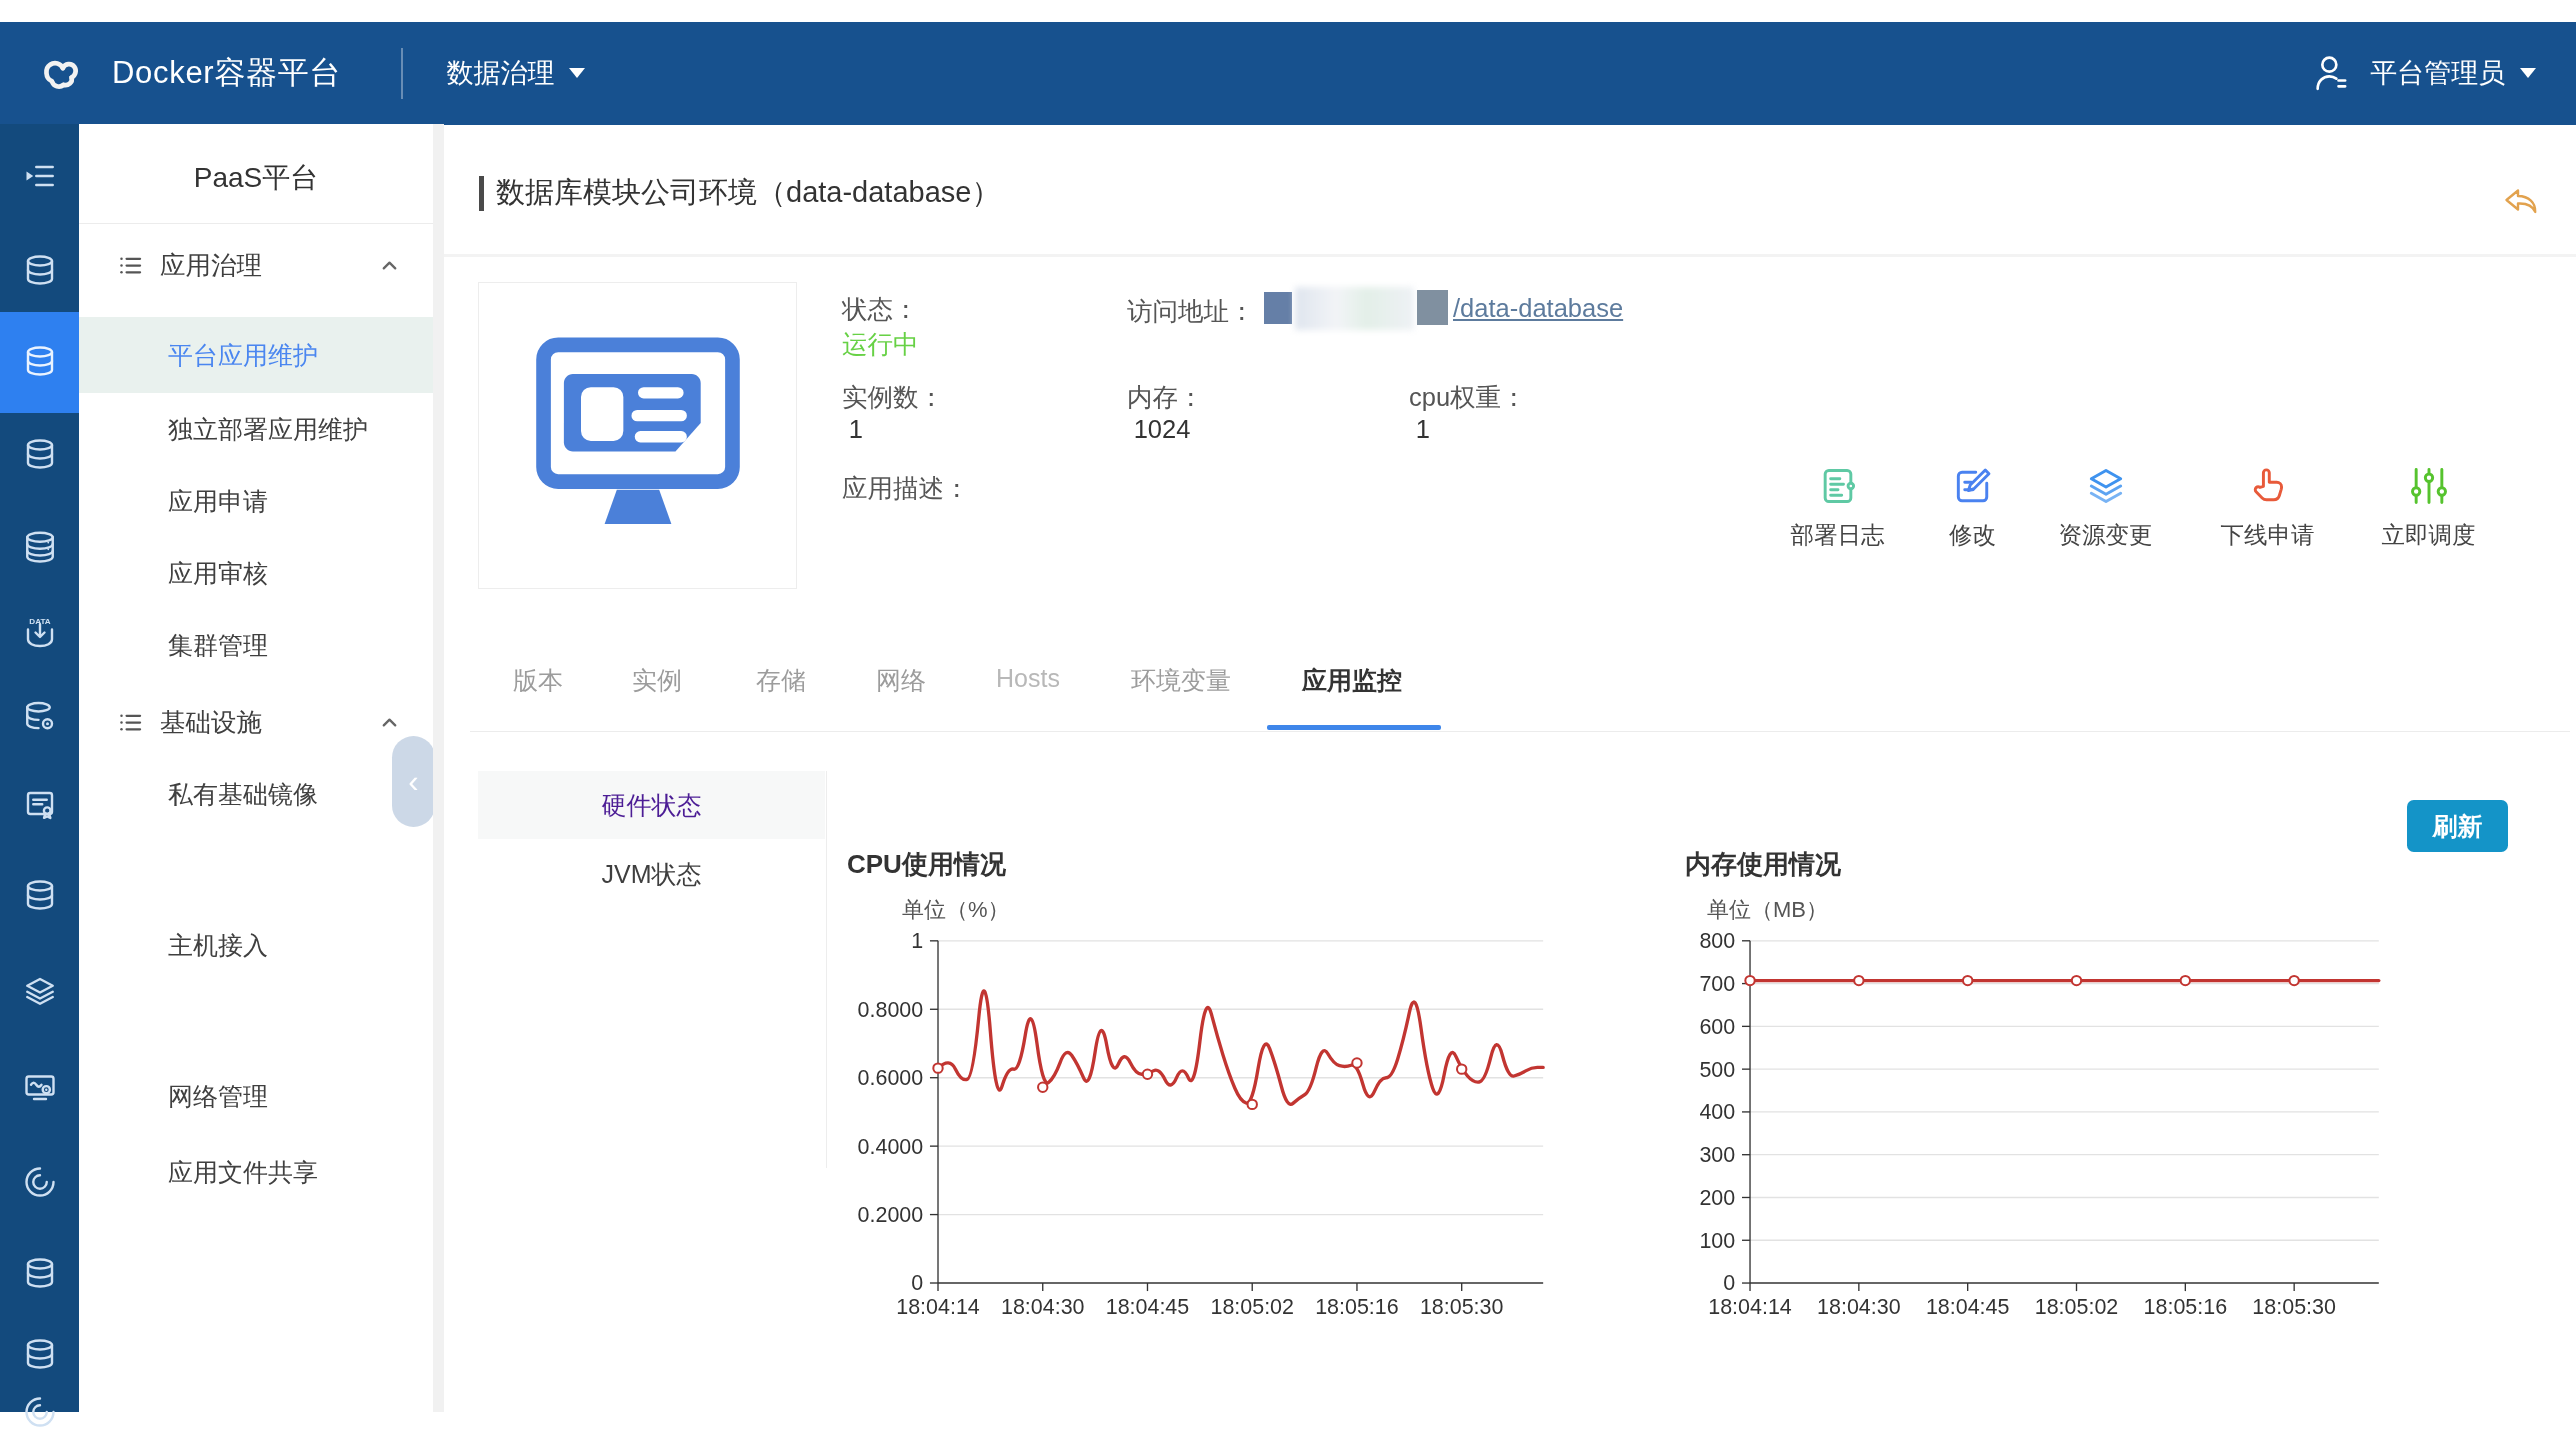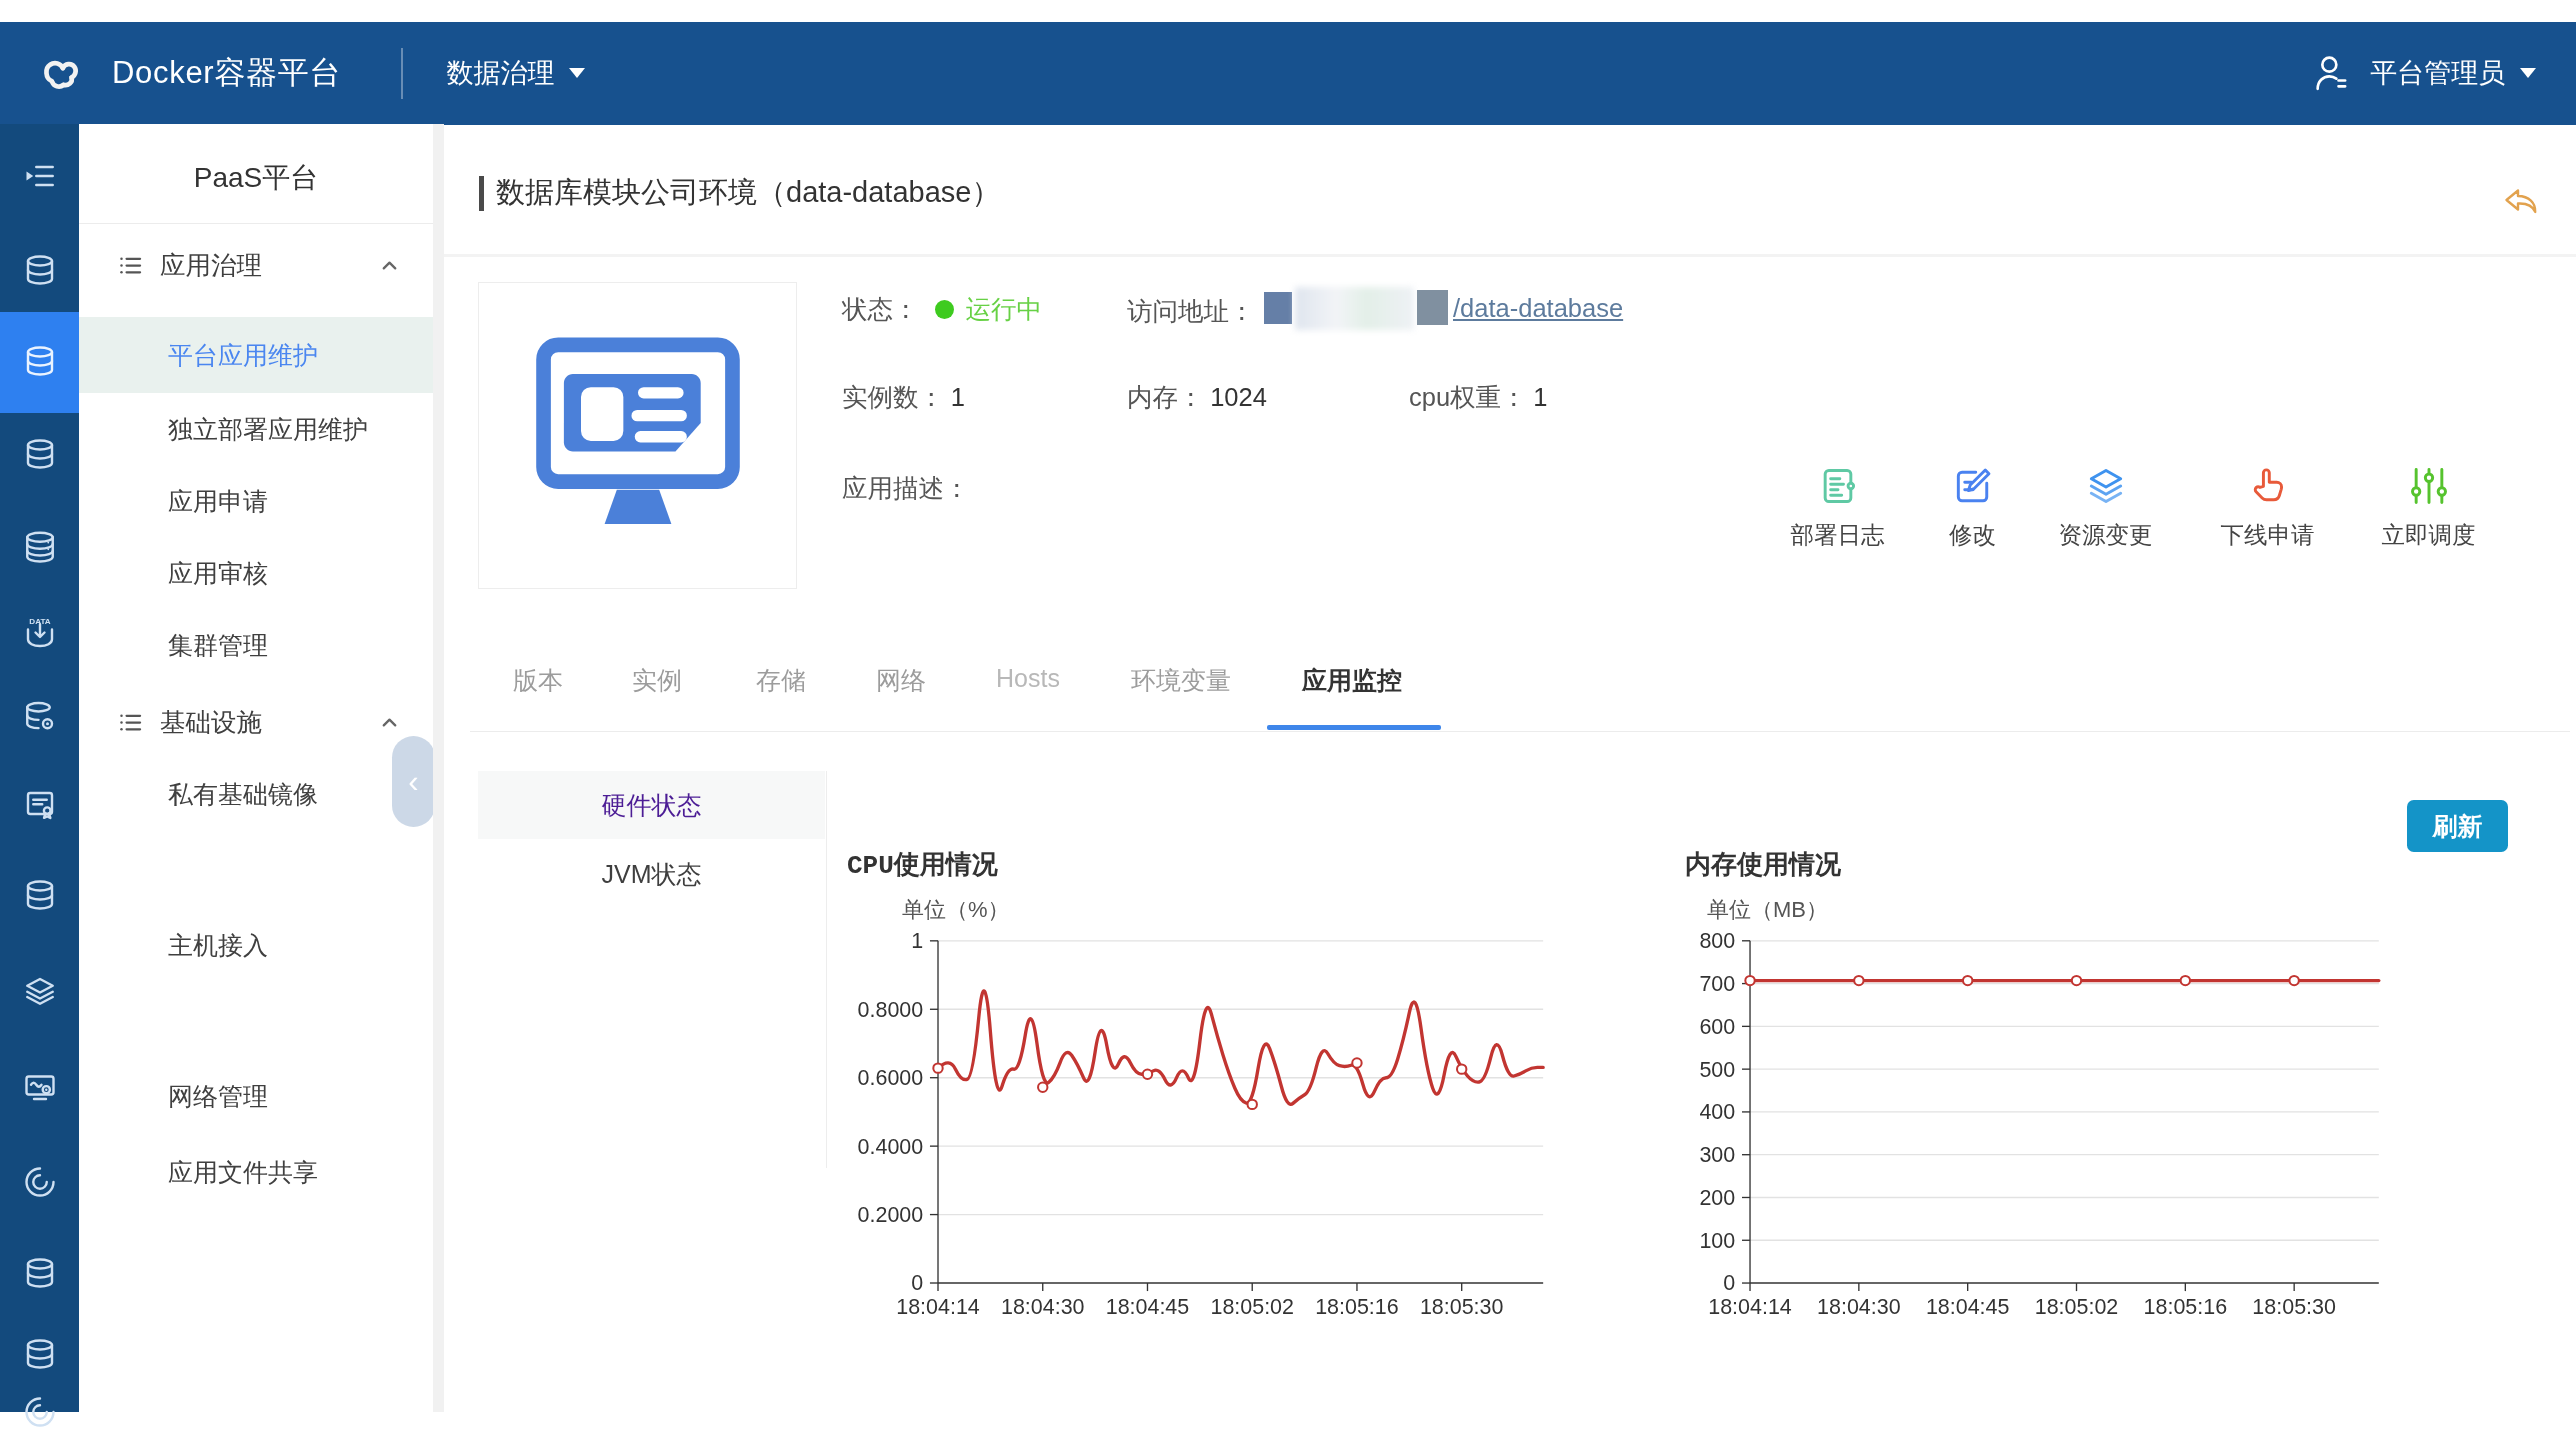--- a/index.html
+++ b/index.html
@@ -48,21 +48,21 @@
   .return-ic{left:2497px;top:176px;width:48px;height:48px;cursor:pointer;}
   .return-ic svg{width:48px;height:48px;stroke:#e2a círculo}
   .hdr-div{left:444px;top:254px;width:2132px;height:3.4px;background:#f3f3f3;}
 
   
   .icon-card{left:478px;top:282px;width:317px;height:305px;border:1.3px solid #ededed;background:#fff;
              display:flex;align-items:center;justify-content:center;}
   .inf{font-size:25.5px;color:#555;}
   .lab{color:#555;}
   .val{color:#333;margin-left:6.7px;}
-  .row{display:flex;align-items:center;}
+  .row{display:flex;flex-direction:column;}
   .dot{width:19px;height:19px;border-radius:50%;background:#3ecb1f;margin:0 12px 0 16px;}
   .run-text{color:#67d145;}
   .r-seg1{left:1264px;top:292px;width:28px;height:32px;background:#54719d;opacity:.9;}
   .r-blur{left:1295px;top:287px;width:119px;height:43px;
           background:linear-gradient(90deg,#dfe5ee,#f2f4f7 35%,#e3efe8 60%,#eef1f5);filter:blur(3.4px);}
   .r-seg2{left:1417px;top:290px;width:31px;height:35px;background:#728496;opacity:.9;}
   .url-link{left:1453px;top:294px;font-size:25.5px;color:#5d7b9d;text-decoration:underline;cursor:pointer;}
 
   
   .action{width:127px;display:flex;flex-direction:column;align-items:center;cursor:pointer;}
@@ -81,21 +81,21 @@
   .subnav-active{left:478px;top:771px;width:347px;height:68px;background:#f7f8f8;
                  display:flex;align-items:center;justify-content:center;font-size:25px;color:#4c1d95;cursor:pointer;}
   .subnav-item{left:478px;top:840px;width:347px;height:68px;display:flex;align-items:center;justify-content:center;
                font-size:25px;color:#3f3f3f;cursor:pointer;}
   .subnav-vdiv{left:826px;top:771px;width:1.3px;height:397px;background:#ededed;}
 
   .refresh-btn{left:2407px;top:800px;width:101px;height:52px;background:#1494c8;border-radius:6.7px;
                color:#fff;font-size:25px;display:flex;align-items:center;justify-content:center;cursor:pointer;font-weight:bold;}
 
   
-  .chart-title{font-size:26px;font-weight:700;color:#333;font-family:Liberation Mono, monospace;}
+  .chart-title{font-size:26px;font-weight:700;color:#333;}
   .chart-unit{font-size:22px;color:#555;}
 </style>
 </head>
 <body>
 
 <div id="app">
 
   <div class="abs top-strip"></div>
 
   <div class="abs navbar">

